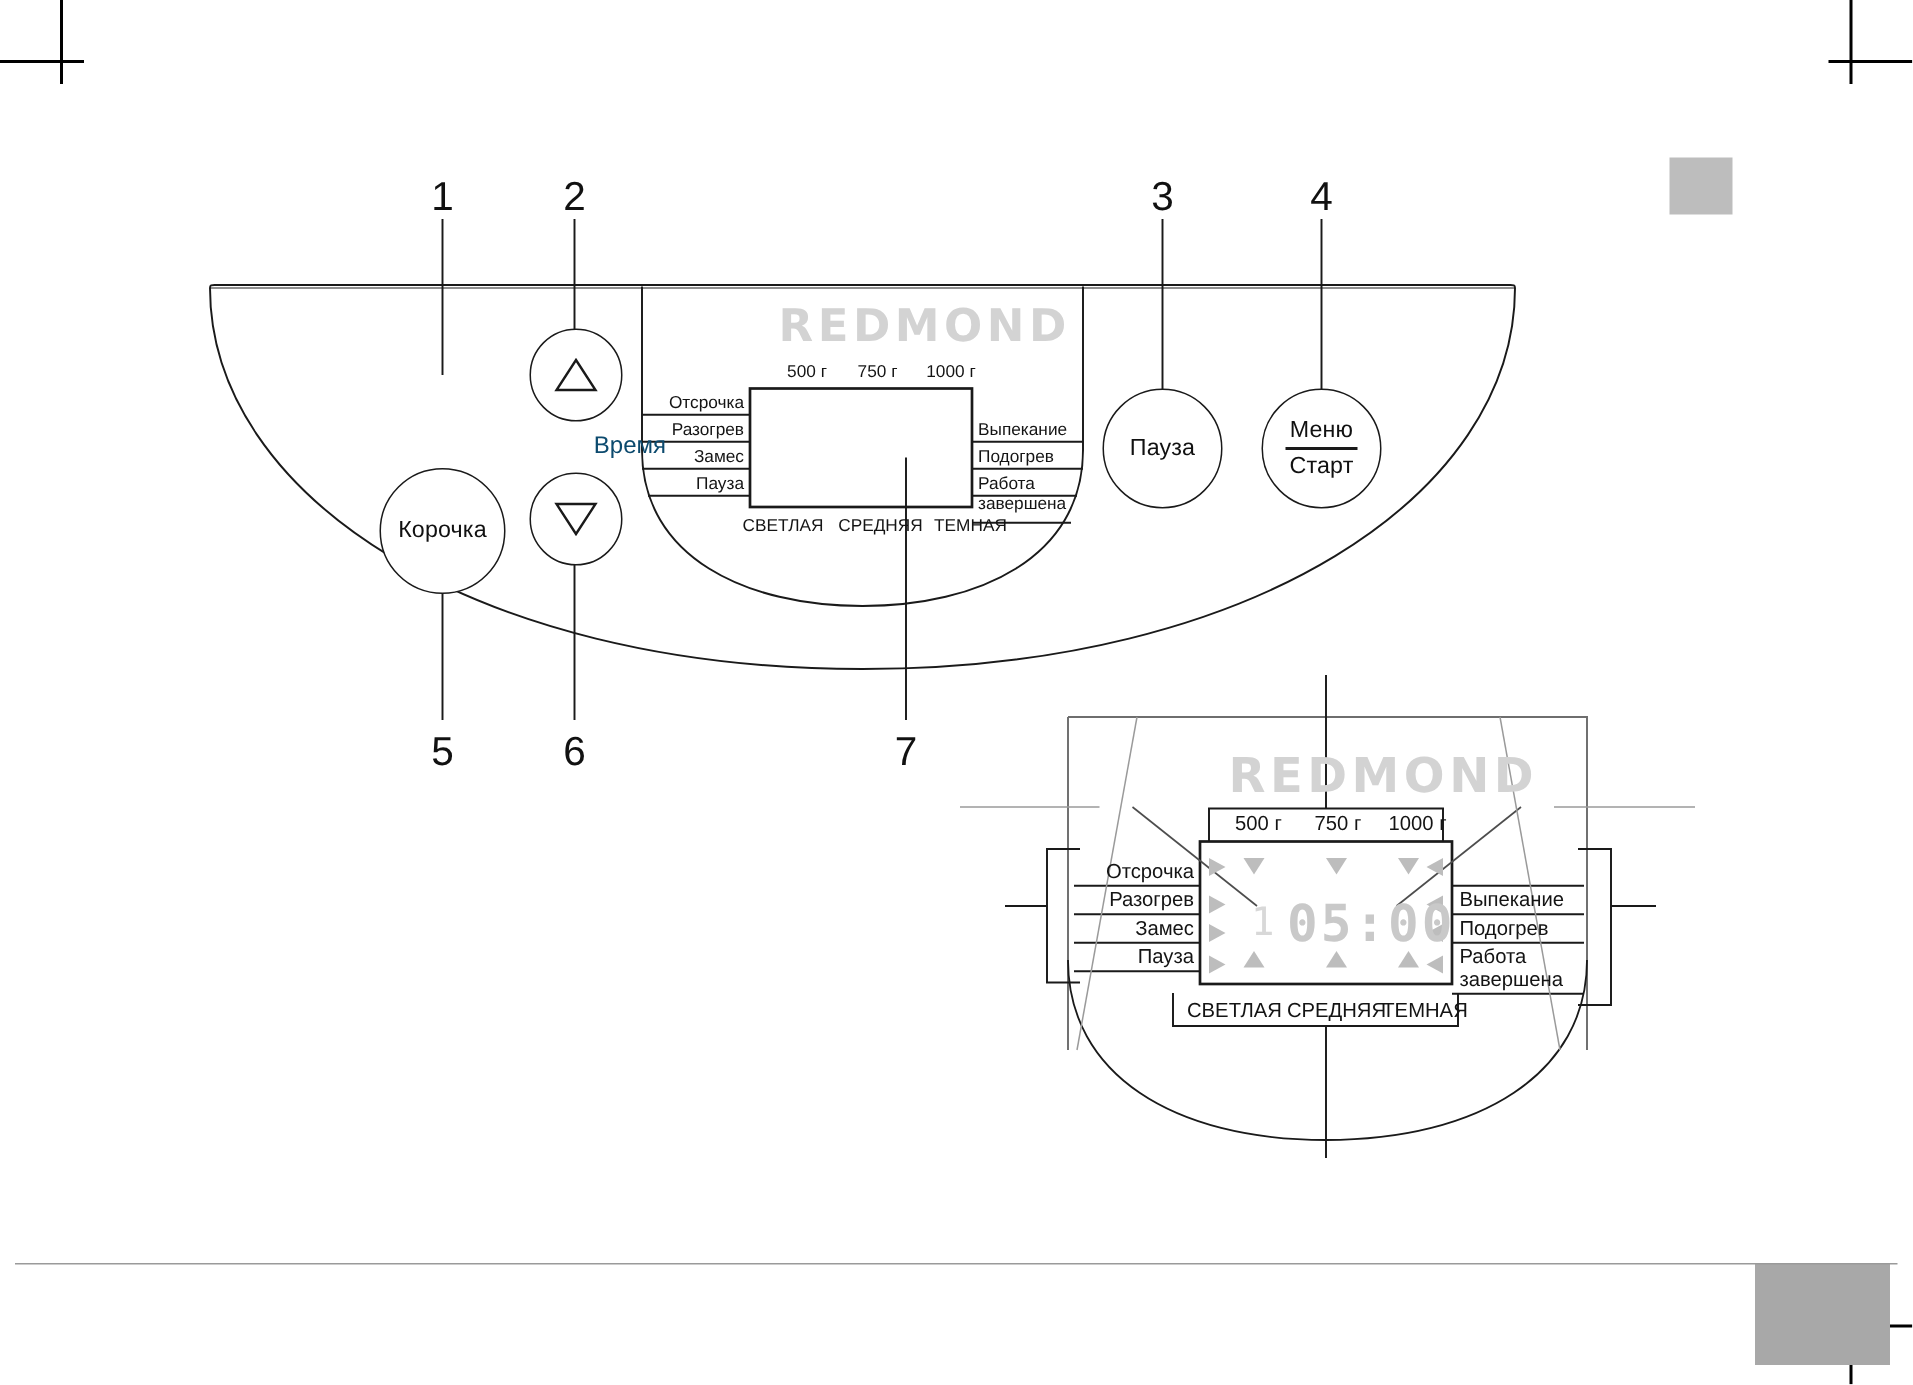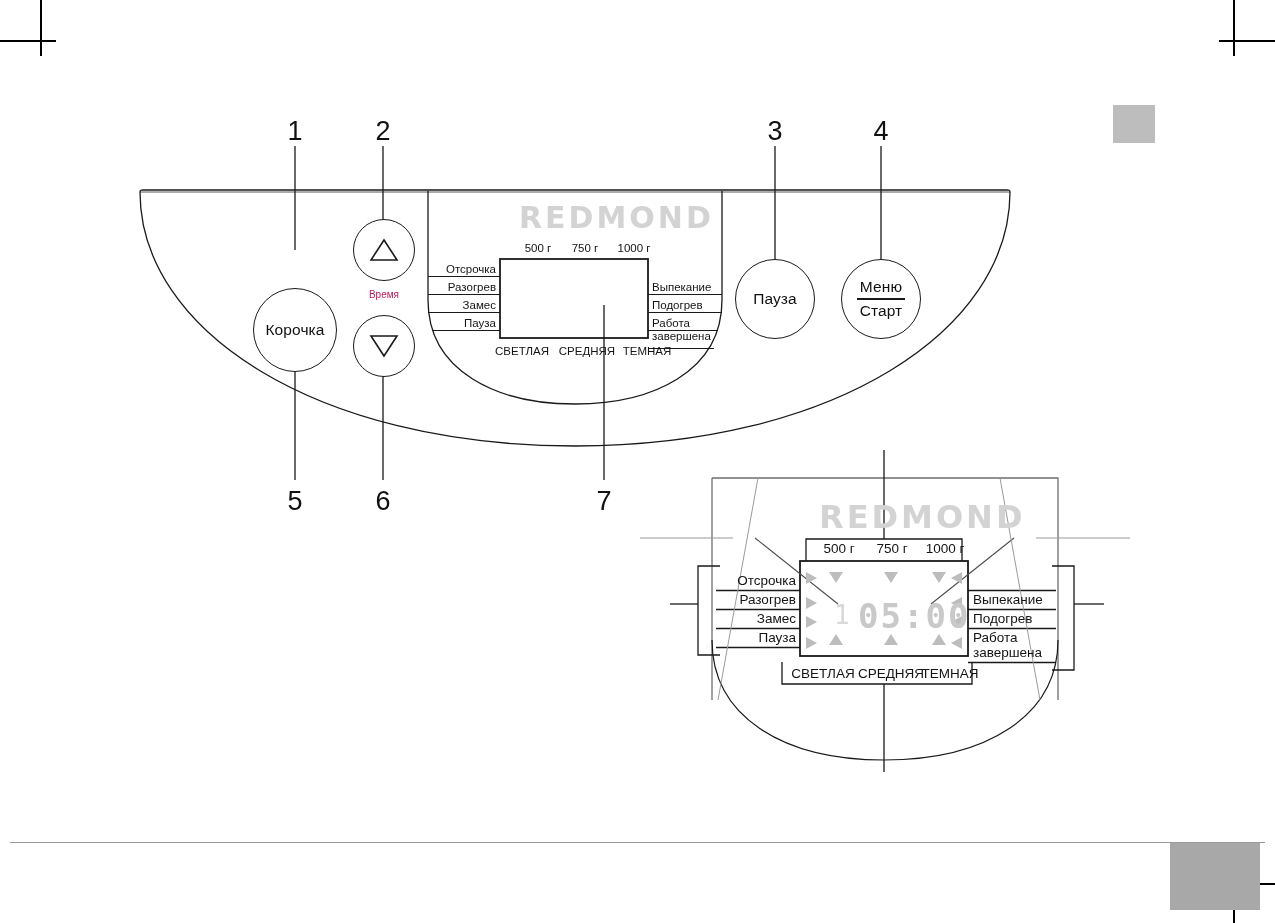--- a/index.html
+++ b/index.html
@@ -88,23 +88,23 @@
   }
   .btn.split .divider {
     width: 48px;
     height: 1.4px;
     background: #1a1a1a;
     margin: 1px 0 2px 0;
   }
 
   .time-label {
     position: absolute;
-    font-size: 10px;
-    color: #be185d;
-    text-align: center;
+    font-size: 16px;
+    color: #0c4a6e;
+    text-align: right;
     width: 120px;
   }
 
   
   .redmond {
     position: absolute;
     color: #d3d3d3;
     font-family: "DejaVu Sans", sans-serif;
     font-weight: 700;
     letter-spacing: 3px;
@@ -258,21 +258,21 @@
   <div class="callout-num" style="left:363px; top:486px;">6</div>
   <div class="callout-num" style="left:584px; top:486px;">7</div>
 
 
   <div class="btn" style="left:353px; top:219px; width:62px; height:62px;">
     <svg width="30" height="26" viewBox="0 0 30 26">
       <polygon points="15,3 28,23 2,23" fill="#ffffff" stroke="#1a1a1a" stroke-width="1.6"></polygon>
     </svg>
   </div>
 
-  <div class="btn" style="left:253px; top:288px; width:84px; height:84px;">
+  <div class="btn" style="left:253px; top:312px; width:84px; height:84px;">
     <span class="btn-label">Корочка</span>
   </div>
 
   <div class="btn" style="left:353px; top:315px; width:62px; height:62px;">
     <svg width="30" height="26" viewBox="0 0 30 26">
       <polygon points="15,23 2,3 28,3" fill="#ffffff" stroke="#1a1a1a" stroke-width="1.6"></polygon>
     </svg>
   </div>
 
   <div class="time-label" style="left:324px; top:289px;">Время</div>

